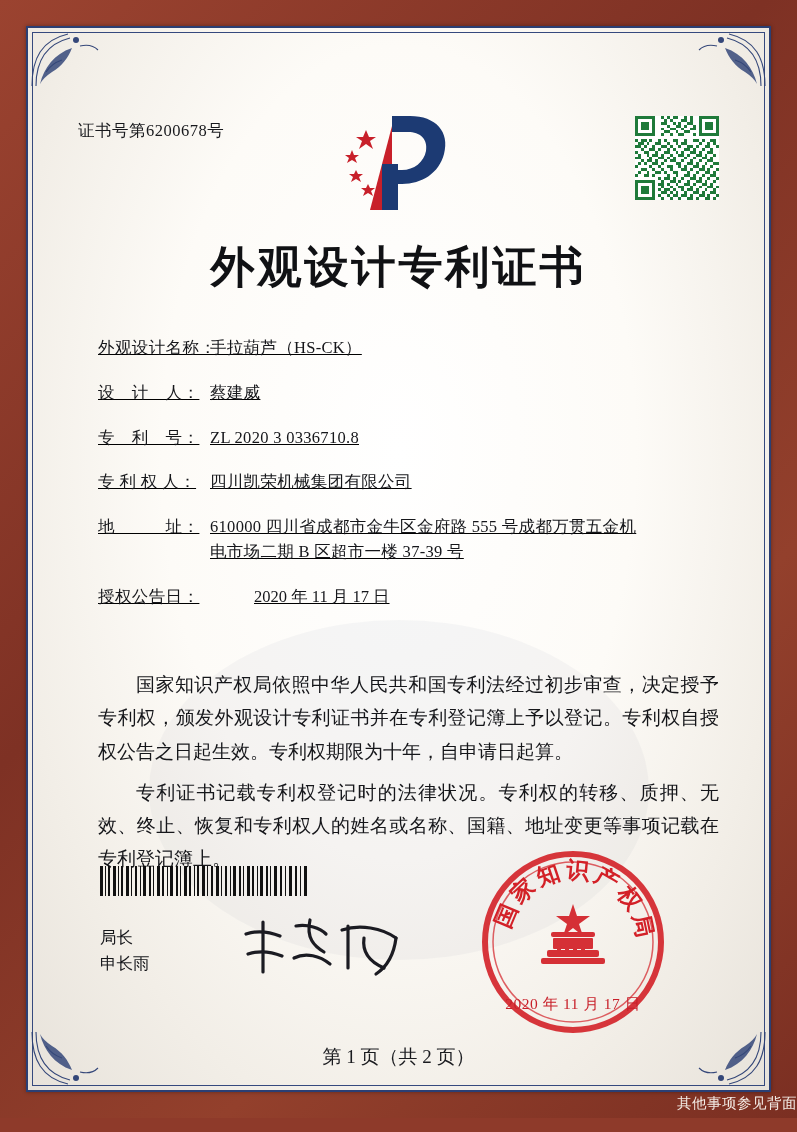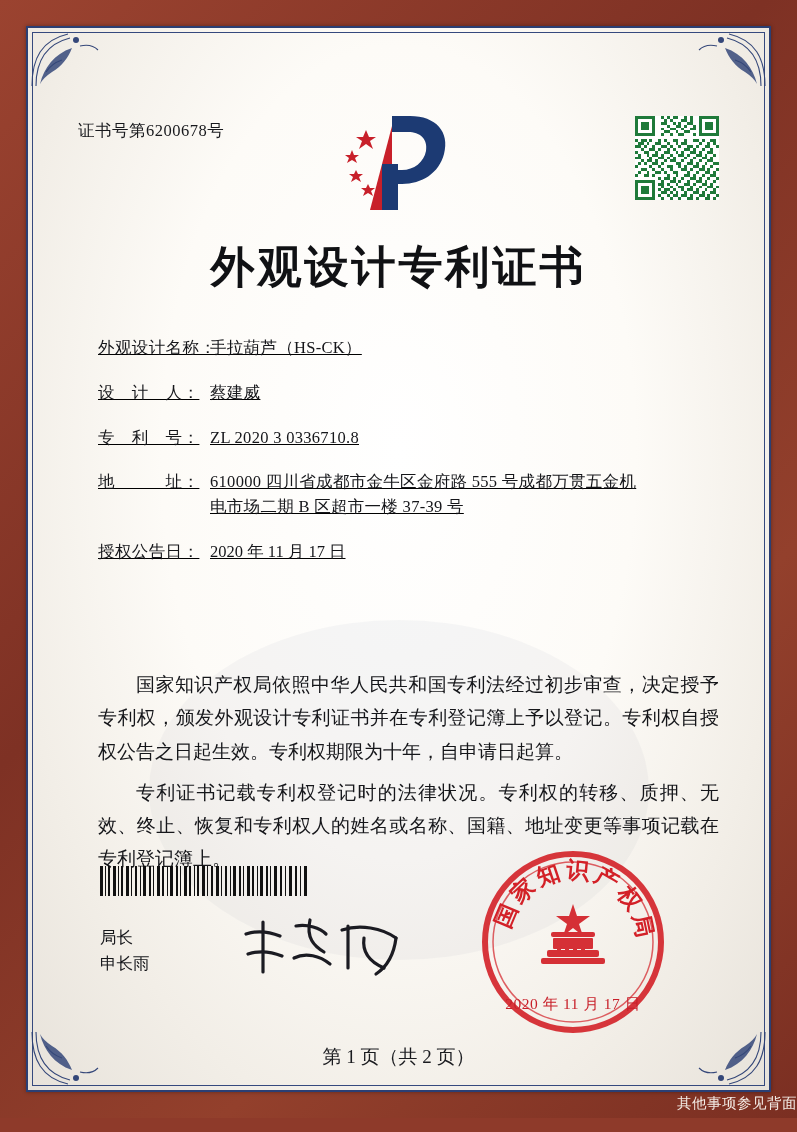--- a/index.html
+++ b/index.html
@@ -122,21 +122,21 @@
   }
   .field-value {
     flex: 1 1 auto;
     letter-spacing: 0.3px;
   }
   .field-value .addr2 { display:block; }
   .two-col {
     display:flex;
     width: 100%;
   }
-  .two-col .col-a { flex: 0 0 305px; }
+  .two-col .col-a { flex: 0 0 305px; gap: 44px; }
   .two-col .col-b { flex: 1 1 auto; display:flex; }
   .two-col .col-b .lbl { flex: 0 0 112px; white-space: nowrap; }
 
   .paragraphs {
     position: absolute;
     left: 98px;
     right: 78px;
     top: 668px;
     font-size: 19px;
     line-height: 1.75;
@@ -532,20 +532,24 @@
     </div>
     <div class="field-row">
       <span class="field-label">设　计　人：</span>
       <span class="field-value">蔡建威</span>
     </div>
     <div class="field-row">
       <span class="field-label">专　利　号：</span>
       <span class="field-value">ZL 2020 3 0336710.8</span>
     </div>
     <div class="field-row">
+      <span class="field-label">专 利 权 人：</span>
+      <span class="field-value">四川凯荣机械集团有限公司</span>
+    </div>
+    <div class="field-row">
       <span class="field-label">地　　　址：</span>
       <span class="field-value">
         <span>610000  四川省成都市金牛区金府路 555 号成都万贯五金机</span>
         <span class="addr2">电市场二期 B 区超市一楼 37-39 号</span>
       </span>
     </div>
     <div class="field-row">
       <div class="two-col">
         <div class="col-a" style="display:flex">
           <span class="field-label">授权公告日：</span>

